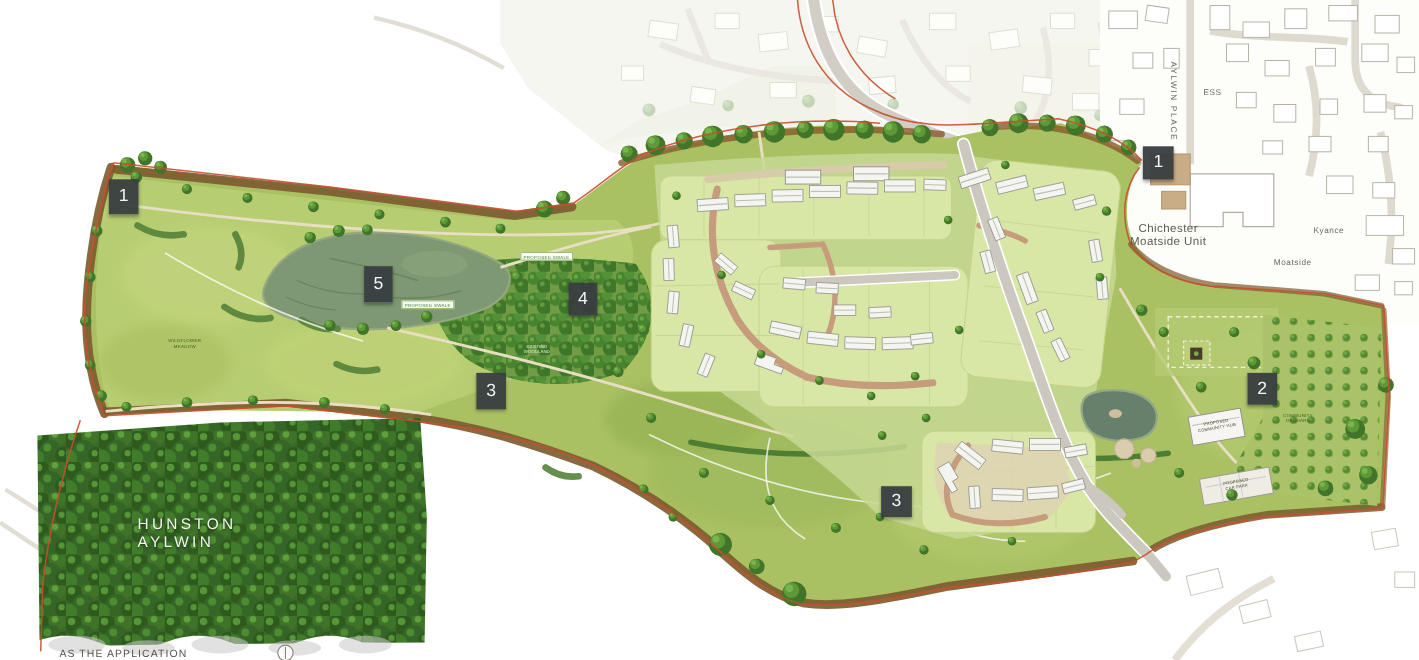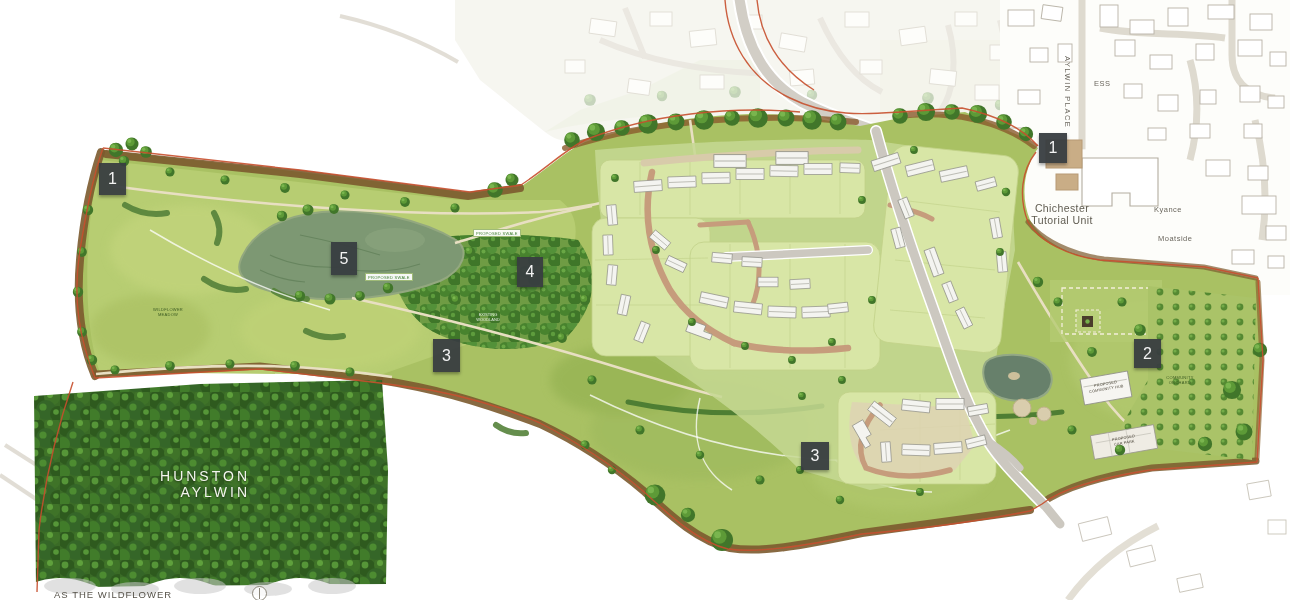--- a/index.html
+++ b/index.html
@@ -3,21 +3,21 @@
 <meta charset="utf-8">
 <style>
   html,body{margin:0;padding:0;background:#ffffff;}
   .stage{position:relative;width:1290px;height:600px;overflow:hidden;background:#fff;
          font-family:"Liberation Sans",sans-serif;}
   .stage svg{position:absolute;left:0;top:0;}
   .marker{position:absolute;display:flex;align-items:center;justify-content:center;
           background:rgba(56,61,64,.95);color:#f3f3f3;font-size:16px;font-weight:400;
           box-shadow:0 2px 3px rgba(0,0,0,.35);}
   .maplabel{position:absolute;color:#646056;line-height:1.15;}
-  .copse-label{color:#f4f6ef;text-align:right;letter-spacing:3px;font-size:14px;
+  .copse-label{color:#f4f6ef;text-align:left;letter-spacing:3px;font-size:14px;
                text-shadow:0 1px 2px rgba(20,40,10,.8);}
   .tut-label{color:#5f5b50;text-align:center;font-size:10.5px;letter-spacing:.4px;}
   .small-street{font-size:7.5px;letter-spacing:.5px;color:#6b675e;}
   .vertical{writing-mode:vertical-rl;letter-spacing:1.5px;}
   .tiny-box{position:absolute;background:rgba(255,255,255,.93);border:.5px solid #9fba77;
             color:#3f7d33;font-size:4px;letter-spacing:.3px;padding:.5px 2px;white-space:nowrap;}
   .tiny-green{position:absolute;color:#3b5a22;font-size:4px;text-align:center;line-height:1.2;
               letter-spacing:.3px;}
   .tiny-dark{position:absolute;color:#4a4438;font-size:3.8px;text-align:center;line-height:1.25;
              letter-spacing:.2px;}
@@ -530,24 +530,24 @@
   <div>HUNSTON</div>
   <div>AYLWIN</div>
 </div>
 
 <div class="maplabel small-street" style="left:1094px;top:46px;margin-top:34px;">ESS</div>
 
 <div class="maplabel small-street vertical" style="left:1062px;top:56px;height:84px;">AYLWIN PLACE</div>
 
 <div class="maplabel tut-label" style="left:1012px;top:202px;width:100px;">
   <div>Chichester</div>
-  <div>Tutorial Unit</div>
-</div>
-
-<div class="maplabel small-street" style="left:1154px;top:206px;">Kyance</div>
+  <div>Moatside Unit</div>
+</div>
+
+<div class="maplabel small-street" style="left:1194px;top:206px;">Kyance</div>
 <div class="maplabel small-street" style="left:1158px;top:235px;">Moatside</div>
 
 <div class="tiny-box" style="left:365px;top:273px;">PROPOSED SWALE</div>
 <div class="tiny-box" style="left:473px;top:229px;">PROPOSED SWALE</div>
 
 <div class="tiny-green" style="left:146px;top:308px;width:44px;">
   <div>WILDFLOWER</div>
   <div>MEADOW</div>
 </div>
 
@@ -564,16 +564,16 @@
 <div class="tiny-dark" style="left:1082px;top:382px;width:48px;transform:rotate(-10deg);">
   <div>PROPOSED</div>
   <div>COMMUNITY HUB</div>
 </div>
 
 <div class="tiny-dark" style="left:1100px;top:436px;width:48px;transform:rotate(-10deg);">
   <div>PROPOSED</div>
   <div>CAR PARK</div>
 </div>
 
-<div class="caption">AS THE WILDFLOWER</div>
+<div class="caption">AS THE APPLICATION</div>
 <div class="compass"></div>
 
 </div>
 
 </body></html>

